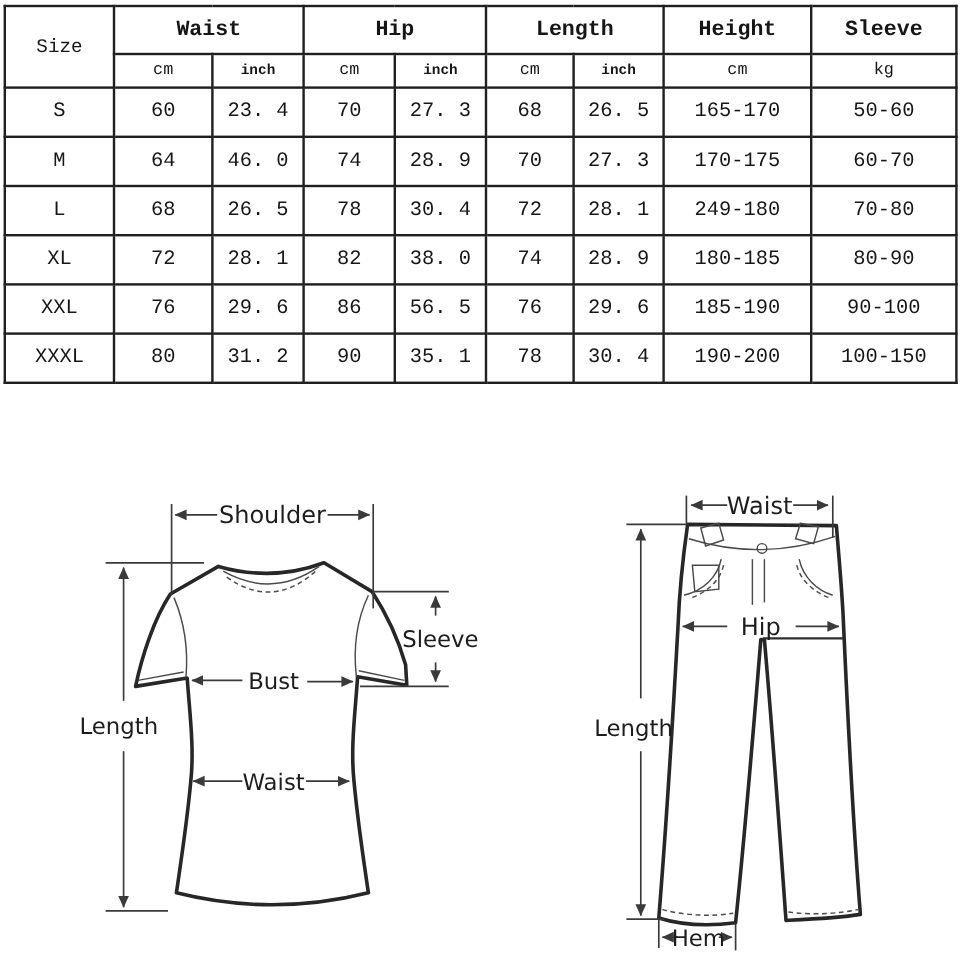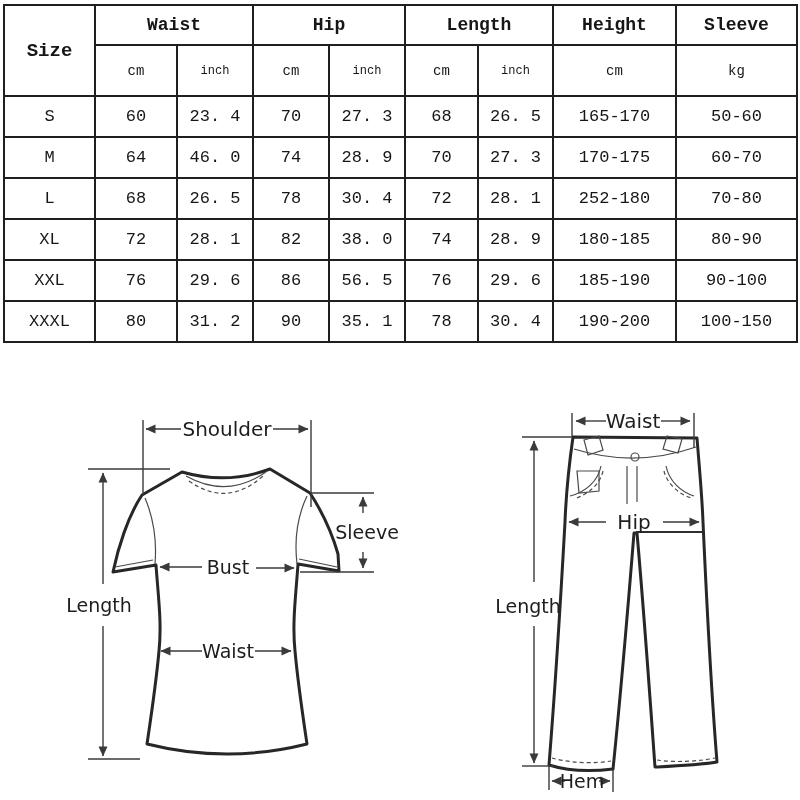--- a/index.html
+++ b/index.html
@@ -12,26 +12,26 @@
     position:absolute;left:3px;top:4px;width:793px;
     border-collapse:collapse;table-layout:fixed;
     font-family:"Liberation Mono","DejaVu Sans Mono",monospace;
     color:#161616;
   }
   table.size-chart th,table.size-chart td{
     border:2px solid #1f1f1f;text-align:center;vertical-align:middle;padding:0;
     background:#ffffff;
   }
   tr.head-row{height:40px;}
-  tr.unit-row{height:51px;}
+  tr.unit-row{height:28px;}
   tr.data-row{height:41px;}
   .col-head{font-size:18px;font-weight:bold;}
-  .size-head{font-size:19px;font-weight:bold;}
+  .size-head{font-size:16px;font-weight:normal;}
   .unit{font-size:14px;font-weight:normal;}
-  .unit-inch{font-size:12px;font-weight:normal;}
+  .unit-inch{font-size:12px;font-weight:bold;}
   td.val,th.rowlab{font-size:17px;font-weight:normal;}
   
   svg{position:absolute;overflow:visible;}
   svg text{
     font-family:"DejaVu Sans","Liberation Sans",sans-serif;
     fill:#1d1d1d;text-anchor:middle;
   }
   .ann{stroke:#3a3a3a;stroke-width:1.4;fill:none;}
   .outline{stroke:#272727;stroke-width:3;fill:none;stroke-linejoin:round;stroke-linecap:round;}
   .mid{stroke:#2e2e2e;stroke-width:2;fill:none;}
@@ -97,21 +97,21 @@
       <td class="val">60-70</td>
     </tr>
     <tr class="data-row">
       <th class="rowlab">L</th>
       <td class="val">68</td>
       <td class="val">26. 5</td>
       <td class="val">78</td>
       <td class="val">30. 4</td>
       <td class="val">72</td>
       <td class="val">28. 1</td>
-      <td class="val">252-180</td>
+      <td class="val">249-180</td>
       <td class="val">70-80</td>
     </tr>
     <tr class="data-row">
       <th class="rowlab">XL</th>
       <td class="val">72</td>
       <td class="val">28. 1</td>
       <td class="val">82</td>
       <td class="val">38. 0</td>
       <td class="val">74</td>
       <td class="val">28. 9</td>

